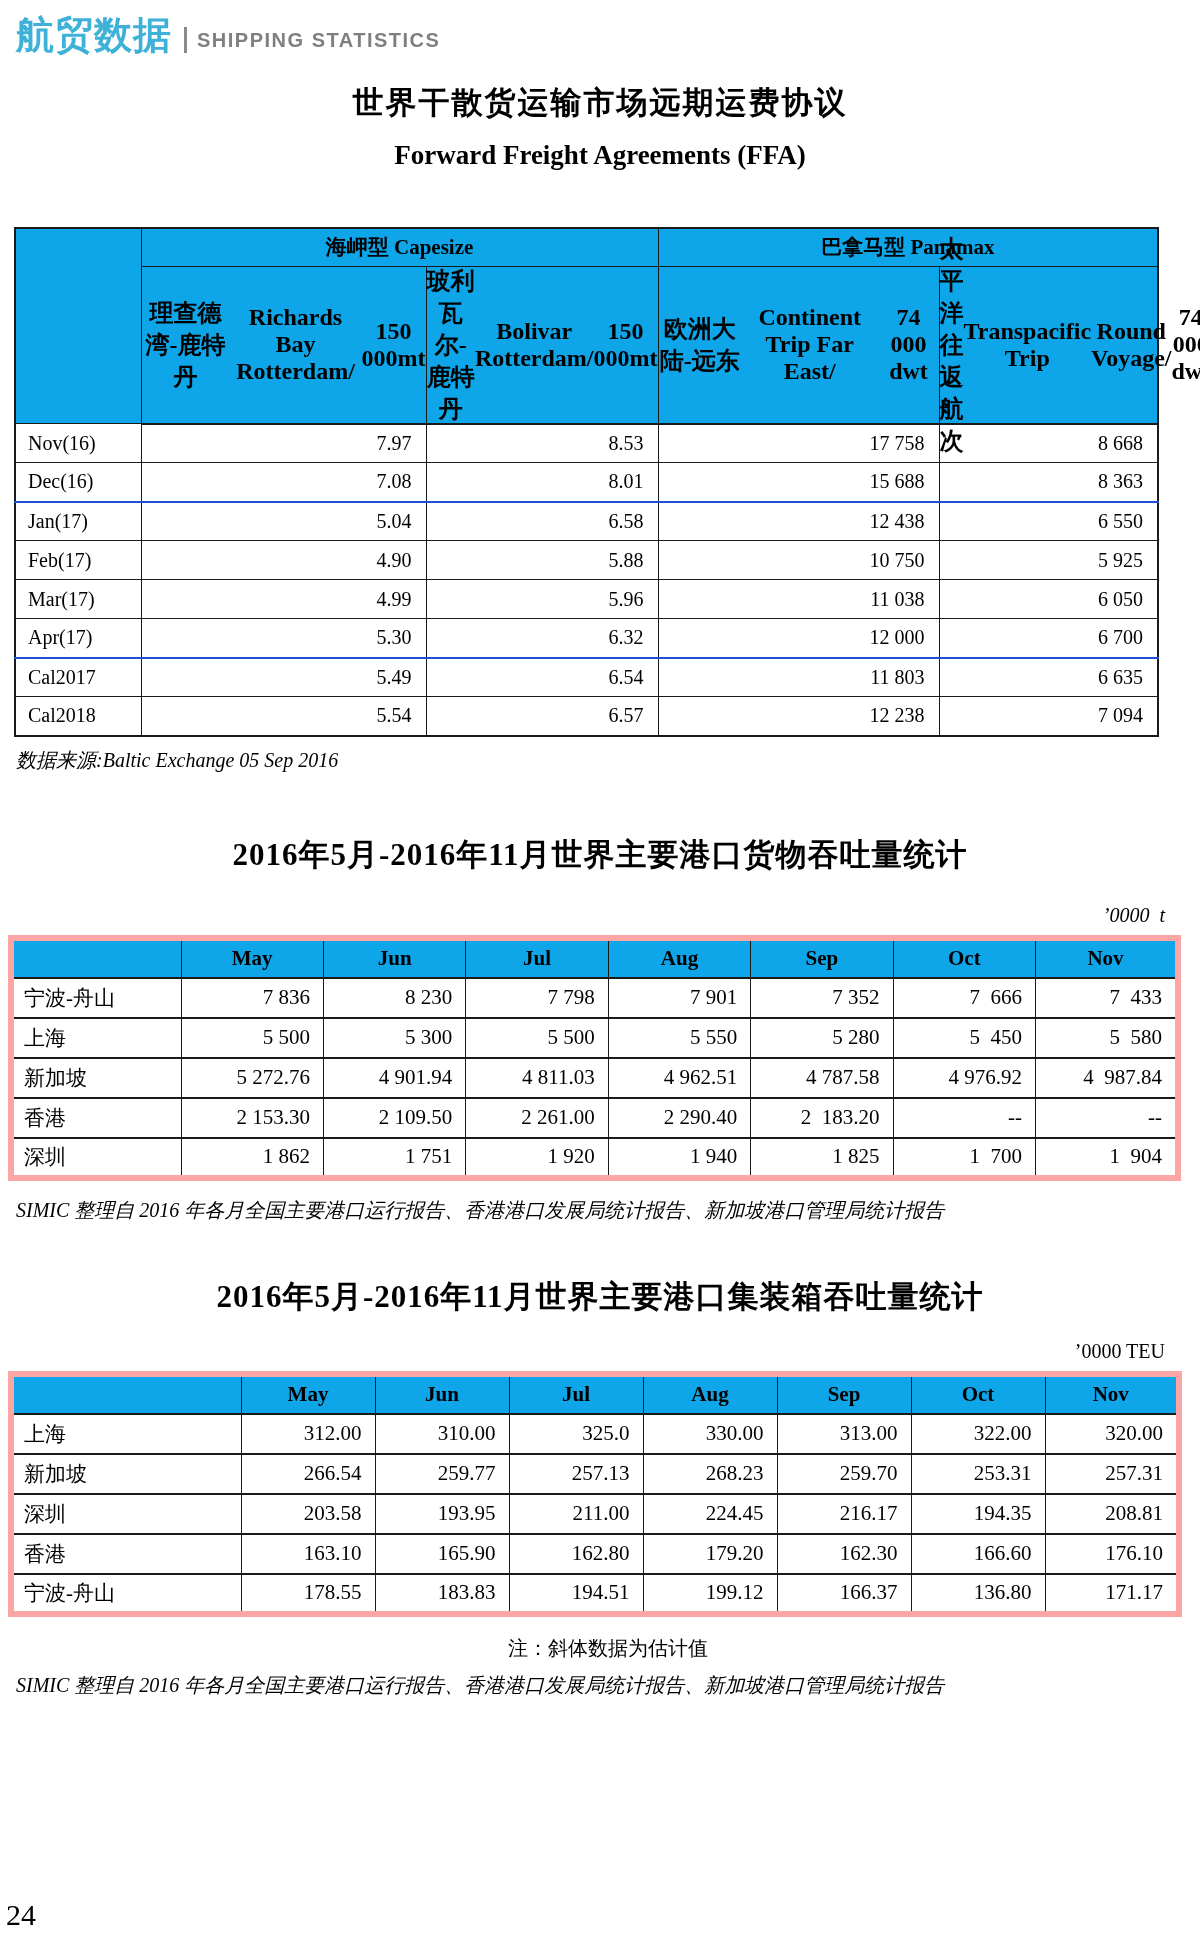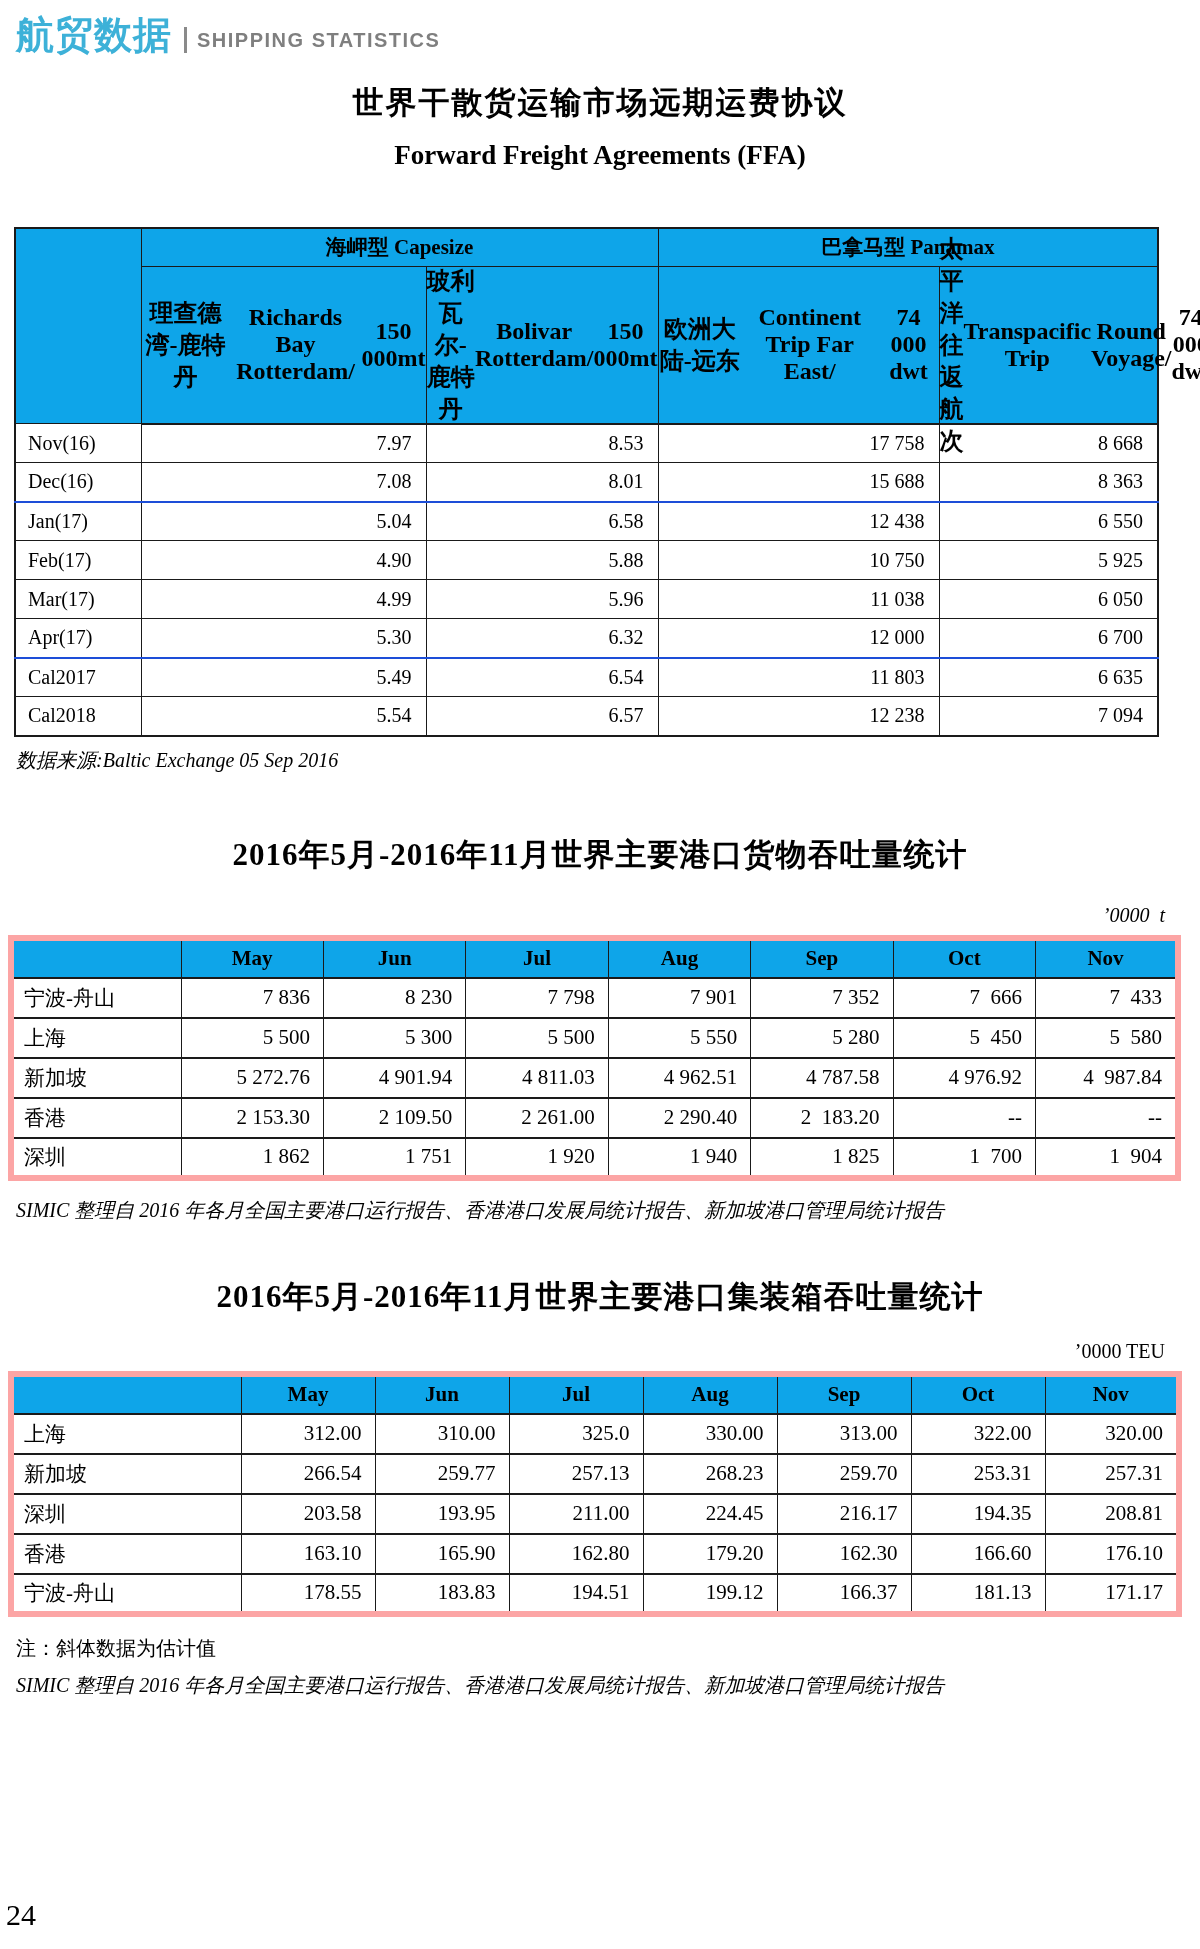--- a/index.html
+++ b/index.html
@@ -40,21 +40,21 @@
   .pt td { height:40px; font-size:21px; border-top:2px solid #1a1a1a; }
   .pt td.lbl { text-align:left; padding-left:10px; }
   .pt td.num { text-align:right; padding-right:13px; white-space:pre; }
   .t2 { width:1173px; } .t2 .c0 { width:170px; }
   .t3 { width:1174px; } .t3 .c0 { width:230px; }
   
   .src-note { margin:10px 0 0 16px; font-size:20px; font-style:italic; }
   .unit-label { width:1173px; margin-left:8px; text-align:right; padding-right:16px;
     font-size:20px; white-space:pre; }
   .sim-note { margin:16px 0 0 16px; font-size:20px; font-style:italic; }
-  .est-note { margin:18px 0 0 16px; font-size:20px; }
+  .est-note { margin:18px 0 0 16px; font-size:20px;text-align:center; }
   .page-num { position:absolute; left:6px; top:1898px; font-size:30px;text-align:center; }
   .mt60{margin-top:60px;} .mt52{margin-top:52px;} .mt28{margin-top:28px;font-style:italic;}
   .mt22{margin-top:22px;} .mt8{margin-top:8px;} .mt10{margin-top:10px;}
 </style>
 </head>
 <body>
 
 <div class="masthead">
   <span class="brand">航贸数据</span>
   <span class="mast-divider"></span>
@@ -315,21 +315,21 @@
     <td class="num">166.60</td>
     <td class="num">176.10</td>
   </tr>
   <tr>
     <td class="lbl">宁波-舟山</td>
     <td class="num">178.55</td>
     <td class="num">183.83</td>
     <td class="num">194.51</td>
     <td class="num">199.12</td>
     <td class="num">166.37</td>
-    <td class="num">181.13</td>
+    <td class="num">136.80</td>
     <td class="num">171.17</td>
   </tr>
 </tbody>
   </table>
 
 <div class="est-note">注：斜体数据为估计值</div>
 <div class="sim-note mt10">SIMIC 整理自 2016 年各月全国主要港口运行报告、香港港口发展局统计报告、新加坡港口管理局统计报告</div>
 
 <div class="page-num">24</div>
 

